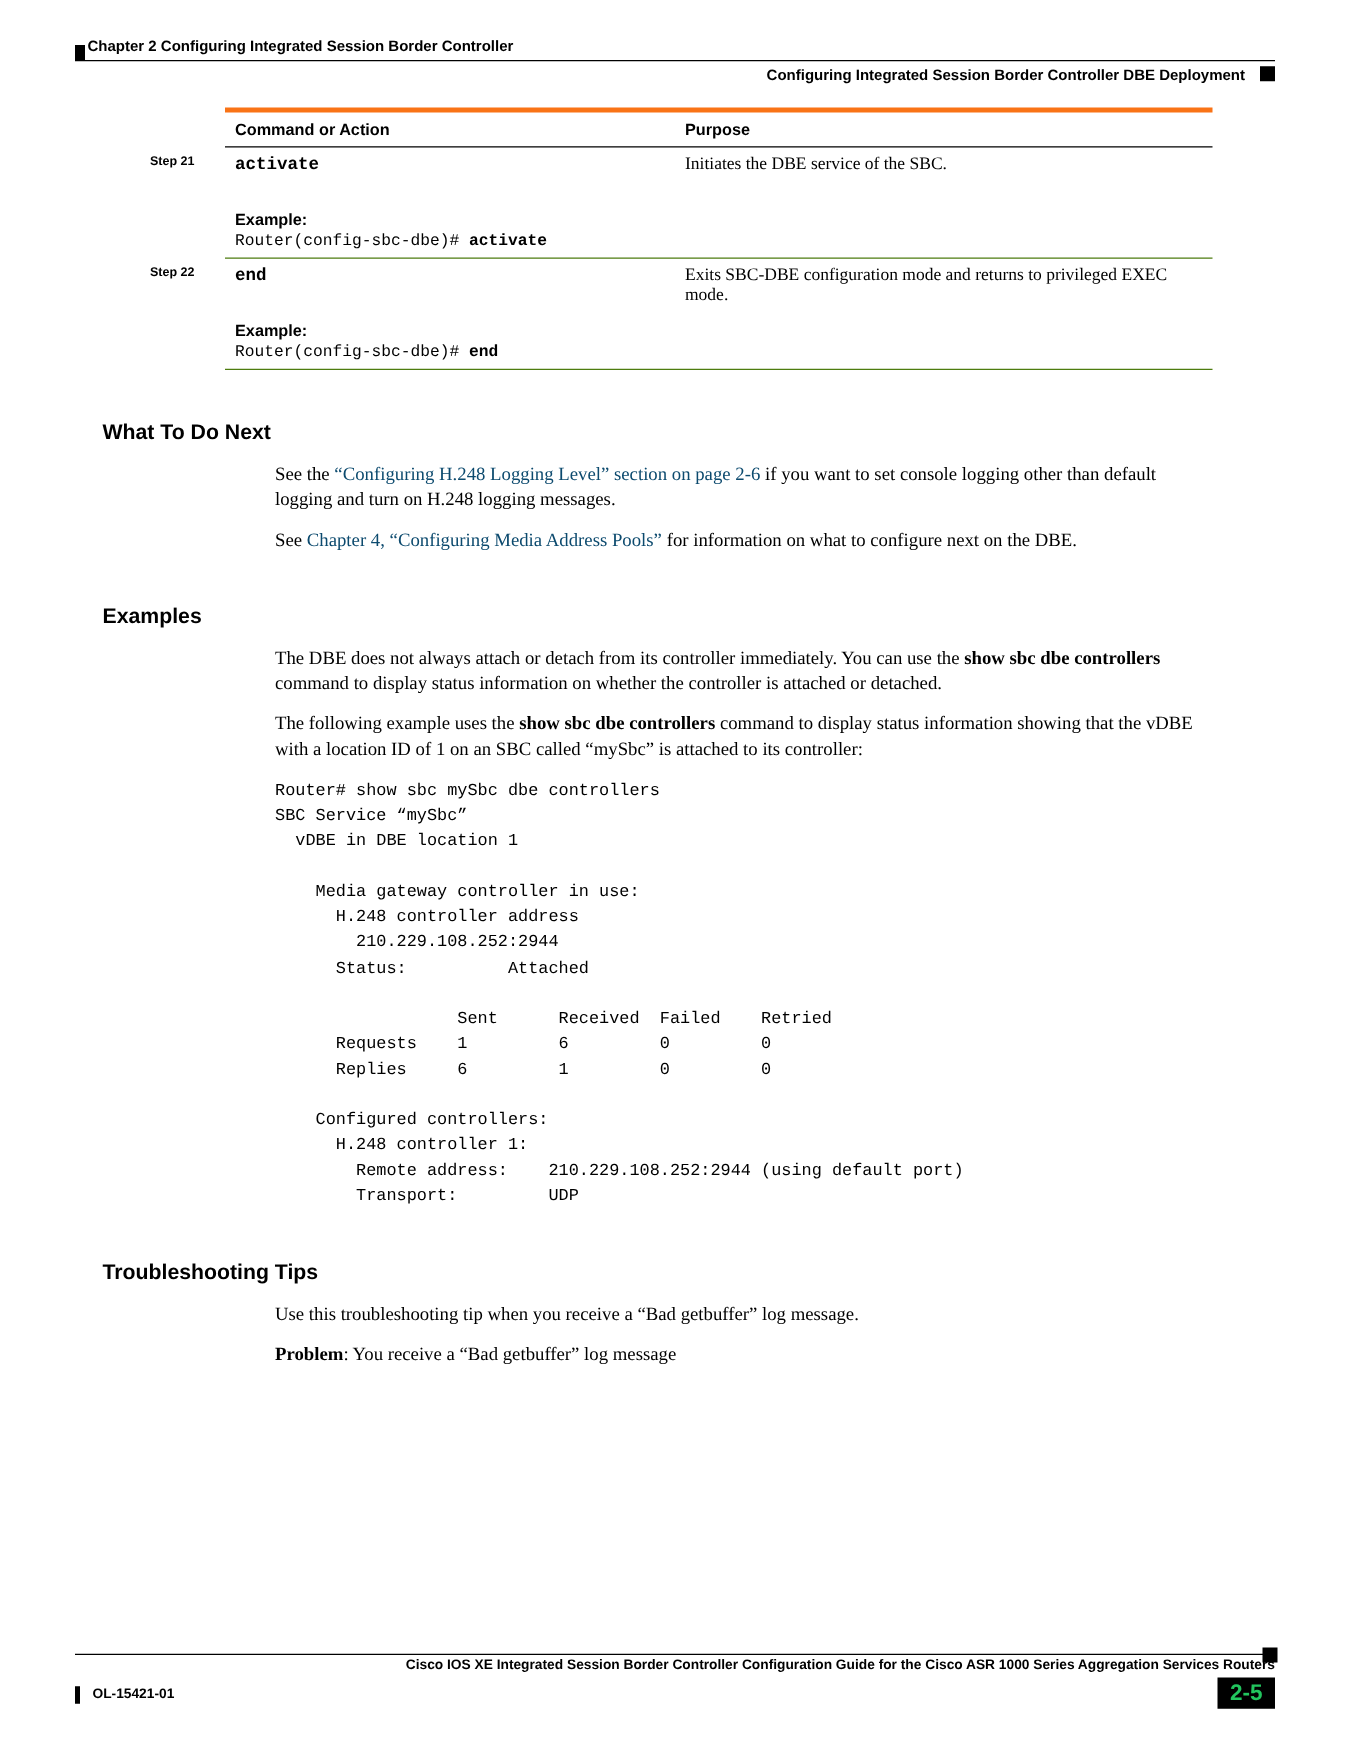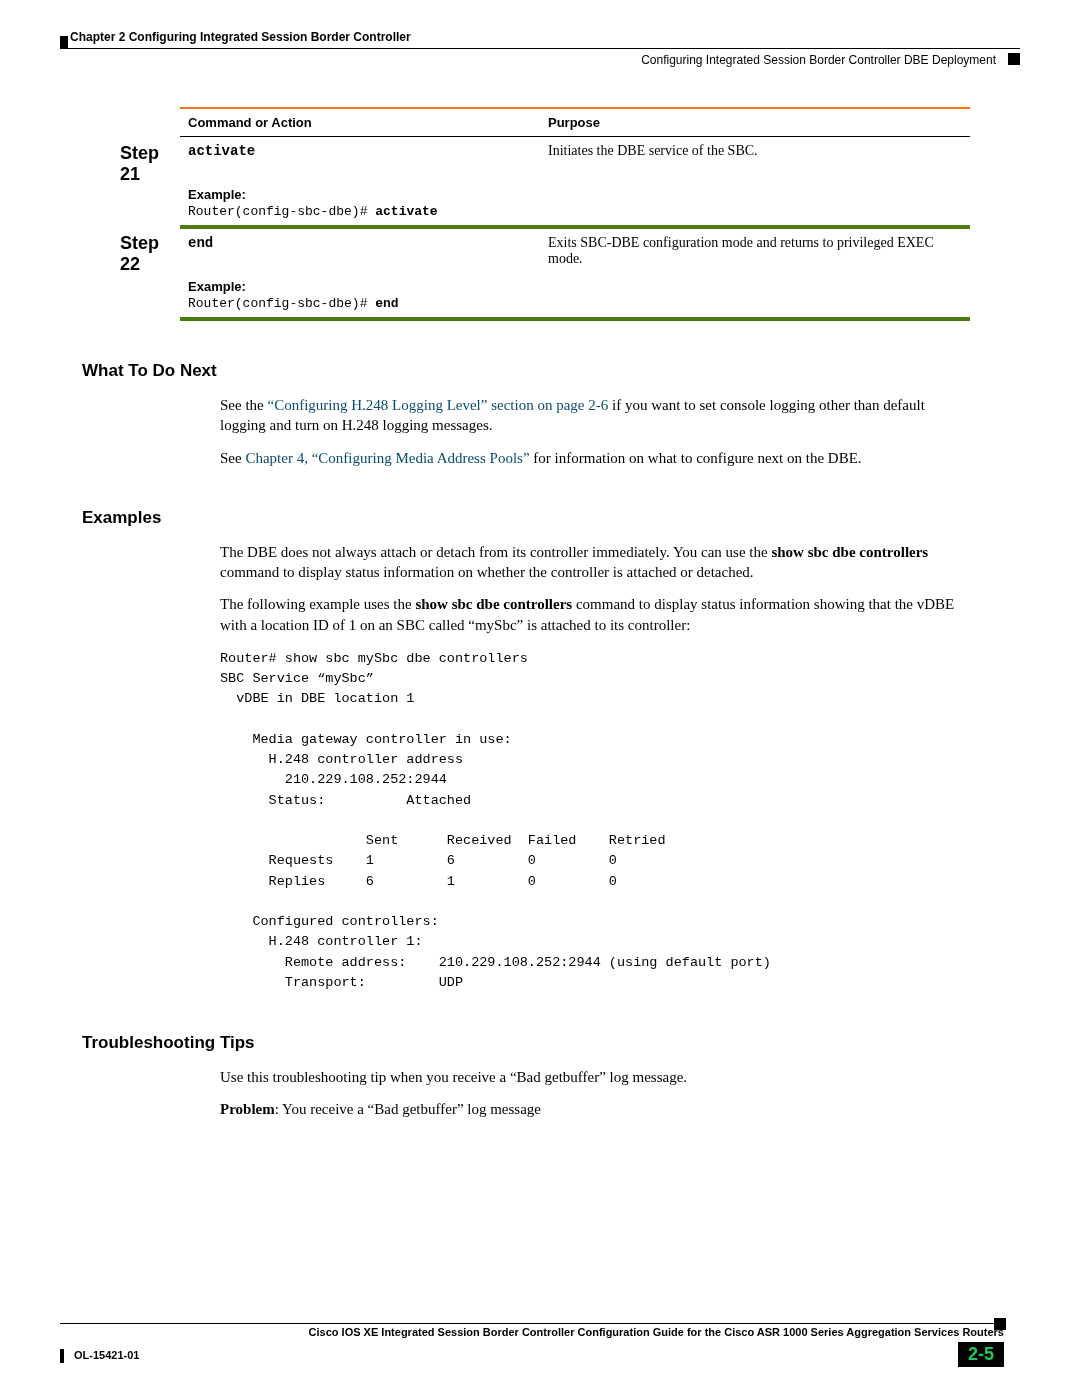--- a/index.html
+++ b/index.html
@@ -24,24 +24,24 @@
     margin-bottom: 4px;
     padding-left: 10px;
   }
   .runhead-rule {
     border-top: 1px solid #000;
     margin: 0 0 4px 0;
   }
   .runhead-sub {
     font-family: Arial, Helvetica, sans-serif;
     font-size: 12px;
-    font-weight: normal;
+    font-weight: bold;
     text-align: right;
     padding-right: 24px;
-    margin-bottom: 40px;
+    margin-bottom: 19px;
     position: relative;
   }
   .runhead-marker-top {
     position: absolute;
     right: 0;
     top: 0;
     width: 12px; height: 12px;
     background: #000;
   }
   .runhead-chip {
@@ -56,34 +56,34 @@
     width: 850px;
     margin-left: 60px;
     border-collapse: collapse;
     font-family: "Times New Roman", Times, serif;
     font-size: 14px;
   }
   .step-table thead td {
     font-family: Arial, Helvetica, sans-serif;
     font-weight: bold;
     font-size: 13px;
-    border-top: 2px solid #f97316;
+    border-top: 4px solid #f97316;
     border-bottom: 1px solid #000;
     padding: 6px 8px;
   }
   .step-table tbody td {
     vertical-align: top;
-    border-bottom: 4px solid #4d7c0f;
+    border-bottom: 1px solid #4d7c0f;
     padding: 6px 8px;
   }
   .step-table td.stepcol {
     width: 60px;
     font-family: Arial, Helvetica, sans-serif;
     font-weight: bold;
-    font-size: 18px;
+    font-size: 10px;
     border-bottom: none;
     border-top: none;
     padding-left: 0;
   }
   .step-table td.cmdcol { width: 360px; }
   .cmd-name {
     font-family: "Courier New", monospace;
     font-weight: bold;
     font-size: 14px;
   }
@@ -124,21 +124,21 @@
     font-family: "Courier New", monospace;
     font-size: 13.5px;
     white-space: pre;
     margin: 14px 0 0 0;
     line-height: 1.5;
   }
   .code-block .bold { font-weight: normal; }
   
   .footer {
     position: absolute;
-    bottom: 30px; left: 60px; right: 76px;
+    bottom: 30px; left: 60px; right: 60px;
   }
   .footer-rule { border-top: 1px solid #000; }
   .footer-title {
     font-family: Arial, Helvetica, sans-serif;
     font-size: 11px;
     font-weight: bold;
     text-align: right;
     margin-top: 2px;
     position: relative;
     padding-right: 0;

